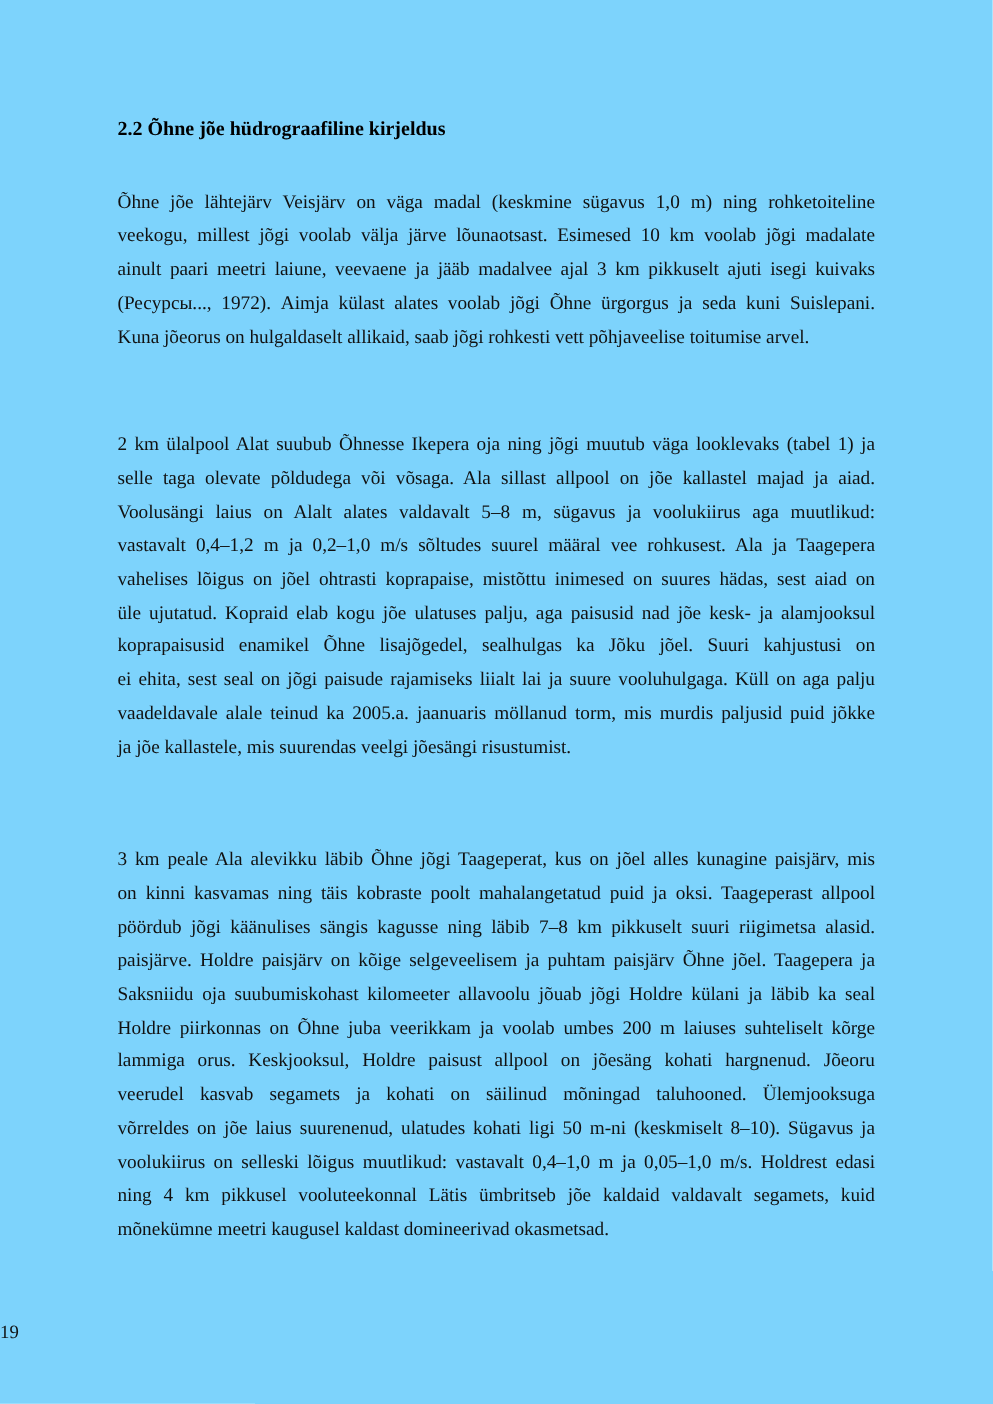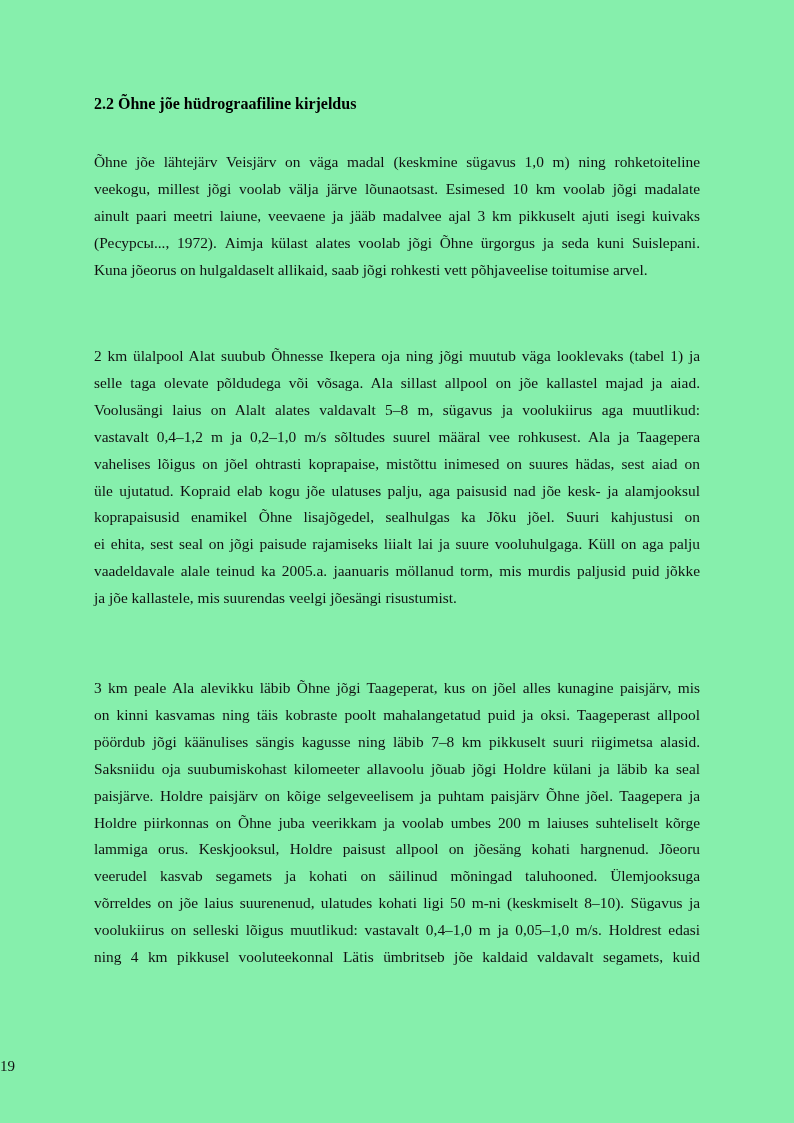--- a/index.html
+++ b/index.html
@@ -14,21 +14,21 @@
       overflow: hidden;
       font-family: "Liberation Serif", "DejaVu Serif", serif;
       color: #111111;
     }
     .page {
       position: absolute;
       left: 0;
       top: 0;
       width: 794px;
       height: 1123px;
-      background: #86efac;
+      background: #7dd3fc;
     }
     .heading {
       position: absolute;
       left: 94px;
       top: 92px;
       margin: 0;
       font-size: 16px;
       font-weight: bold;
       line-height: 24px;
       color: #000000;
@@ -91,25 +91,26 @@
     <span class="line">koprapaisusid enamikel Õhne lisajõgedel, sealhulgas ka Jõku jõel. Suuri kahjustusi on</span>
     <span class="line">ei ehita, sest seal on jõgi paisude rajamiseks liialt lai ja suure vooluhulgaga. Küll on aga palju</span>
     <span class="line">vaadeldavale alale teinud ka 2005.a. jaanuaris möllanud torm, mis murdis paljusid puid jõkke</span>
     <span class="line last">ja jõe kallastele, mis suurendas veelgi jõesängi risustumist.</span>
   </p>
 
   <p class="para" id="para-3">
     <span class="line">3 km peale Ala alevikku läbib Õhne jõgi Taageperat, kus on jõel alles kunagine paisjärv, mis</span>
     <span class="line">on kinni kasvamas ning täis kobraste poolt mahalangetatud puid ja oksi. Taageperast allpool</span>
     <span class="line">pöördub jõgi käänulises sängis kagusse ning läbib 7–8 km pikkuselt suuri riigimetsa alasid.</span>
+    <span class="line">paisjärve. Holdre paisjärv on kõige selgeveelisem ja puhtam paisjärv Õhne jõel. Taagepera ja</span>
     <span class="line">Saksniidu oja suubumiskohast kilomeeter allavoolu jõuab jõgi Holdre külani ja läbib ka seal</span>
-    <span class="line">paisjärve. Holdre paisjärv on kõige selgeveelisem ja puhtam paisjärv Õhne jõel. Taagepera ja</span>
     <span class="line">Holdre piirkonnas on Õhne juba veerikkam ja voolab umbes 200 m laiuses suhteliselt kõrge</span>
     <span class="line">lammiga orus. Keskjooksul, Holdre paisust allpool on jõesäng kohati hargnenud. Jõeoru</span>
     <span class="line">veerudel kasvab segamets ja kohati on säilinud mõningad taluhooned. Ülemjooksuga</span>
     <span class="line">võrreldes on jõe laius suurenenud, ulatudes kohati ligi 50 m-ni (keskmiselt 8–10). Sügavus ja</span>
     <span class="line">voolukiirus on selleski lõigus muutlikud: vastavalt 0,4–1,0 m ja 0,05–1,0 m/s. Holdrest edasi</span>
     <span class="line">ning 4 km pikkusel vooluteekonnal Lätis ümbritseb jõe kaldaid valdavalt segamets, kuid</span>
+    <span class="line last">mõnekümne meetri kaugusel kaldast domineerivad okasmetsad.</span>
   </p>
 
   <div class="page-number">19</div>
 
 </div>
 
 </body></html>

